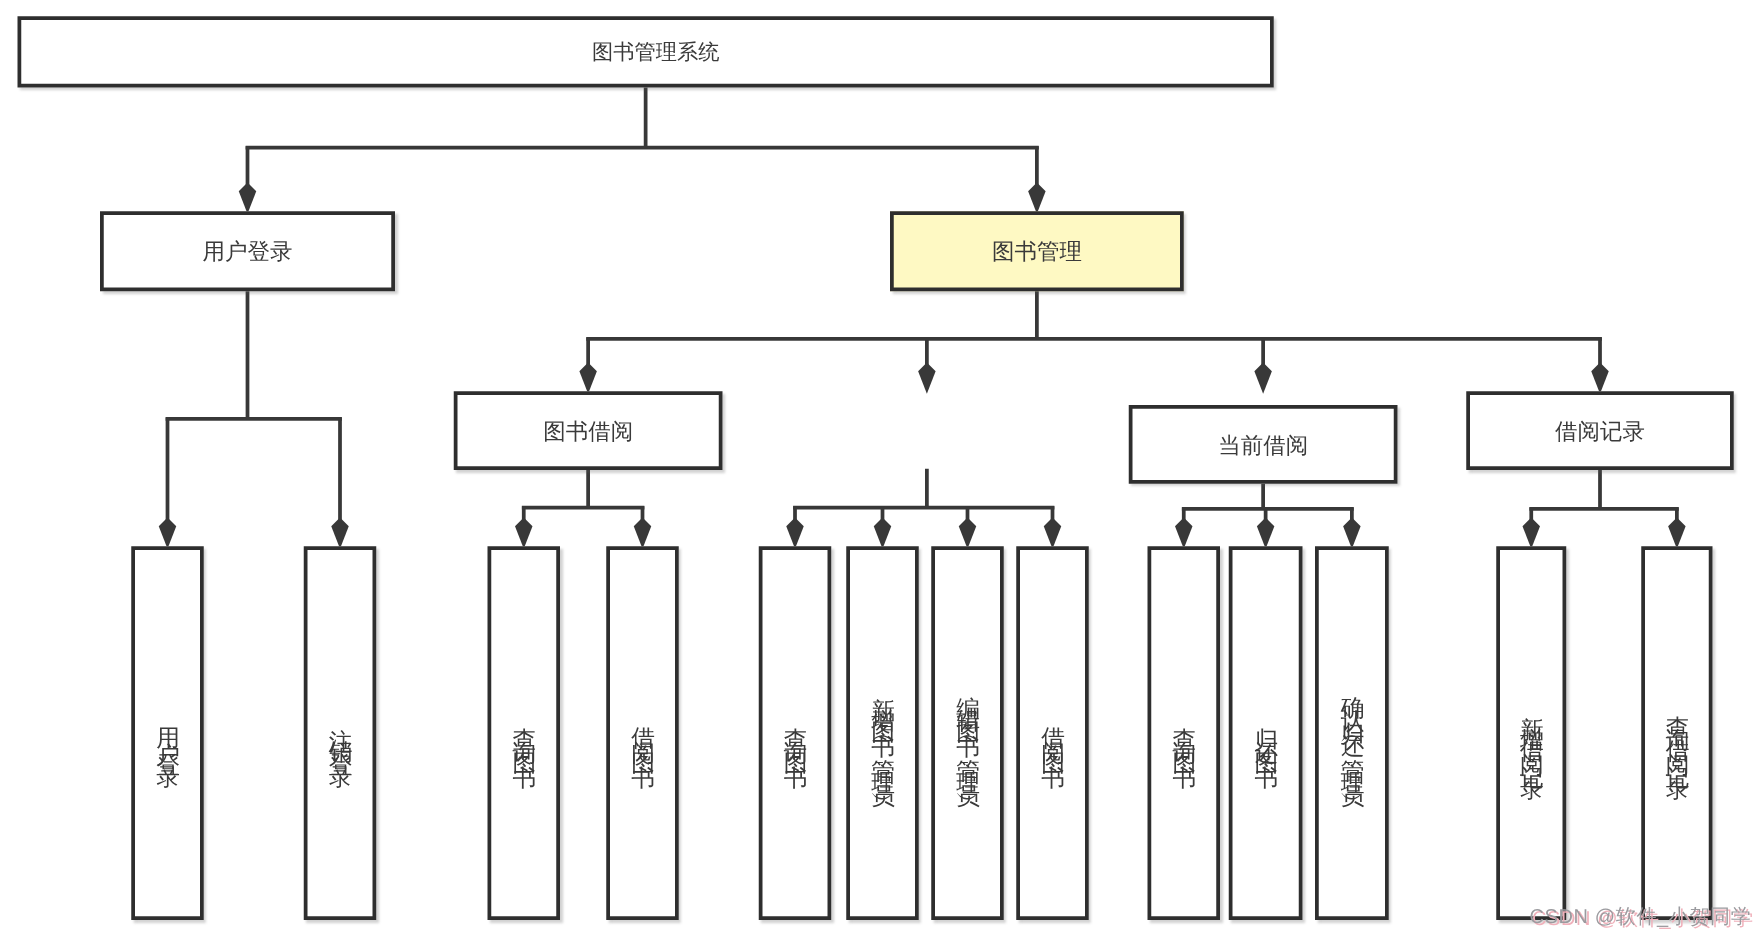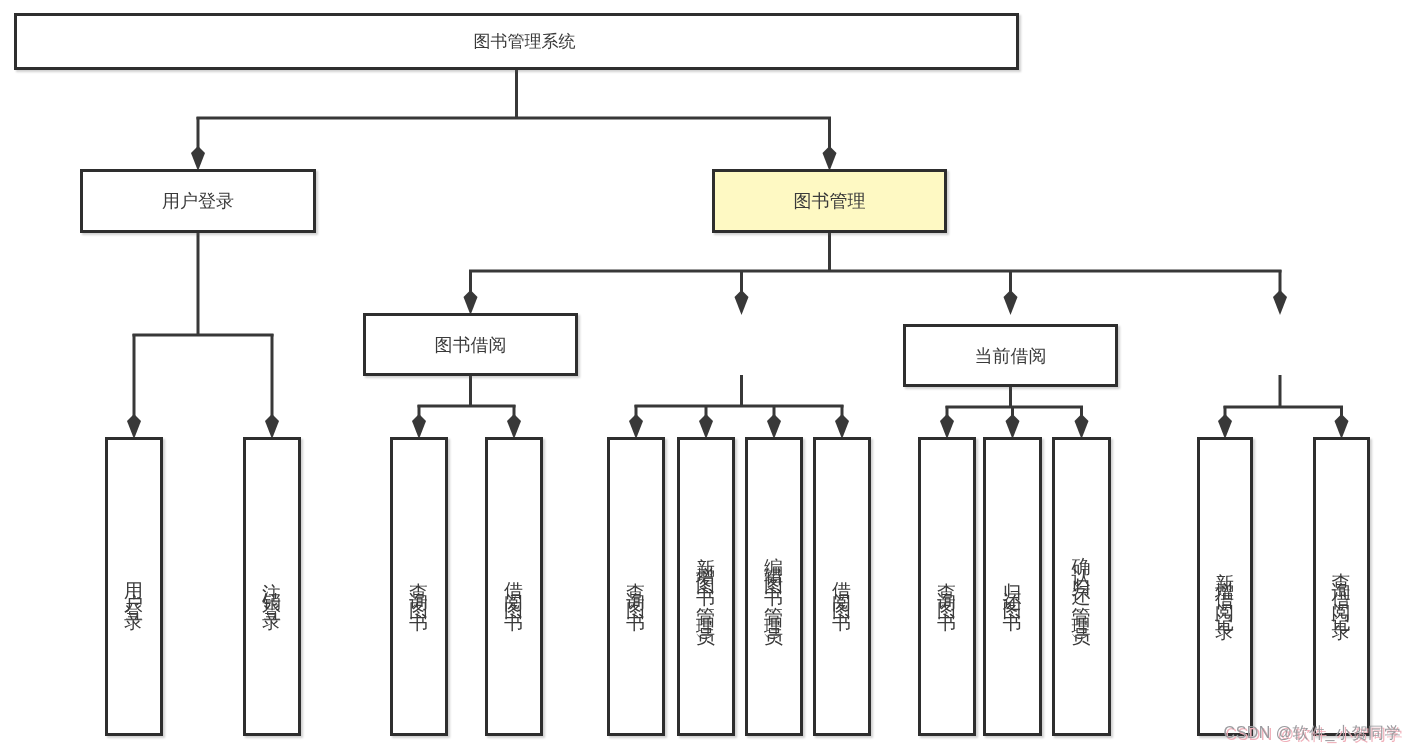--- a/index.html
+++ b/index.html
@@ -101,20 +101,23 @@
     </div>
     <div class="node" style="left: 712px; top: 169px; width: 235px; height: 64px; border-color: rgb(46, 46, 46); background: #fef9c3; color: rgb(58, 58, 58);">
       <span>图书管理</span>
     </div>
     <div class="node" style="left: 363px; top: 313px; width: 215px; height: 63px; border-color: rgb(46, 46, 46); background: rgb(255, 255, 255); color: rgb(58, 58, 58);">
       <span>图书借阅</span>
     </div>
     <div class="node" style="left: 903px; top: 313px; width: 215px; height: 63px; border-color: rgb(46, 46, 46); background: rgb(255, 255, 255); color: rgb(58, 58, 58); margin-top: 11px;">
       <span>当前借阅</span>
     </div>
+    <div class="node" style="left: 1173px; top: 313px; width: 214px; height: 63px; border-color: rgb(46, 46, 46); background: rgb(255, 255, 255); color: rgb(58, 58, 58);">
+      <span>借阅记录</span>
+    </div>
     <div class="node vertical" style="left: 105px; top: 437px; width: 58px; height: 299px; border-color: rgb(46, 46, 46); background: rgb(255, 255, 255); color: rgb(58, 58, 58);">
       <span>用户登录</span>
     </div>
     <div class="node vertical" style="left: 243px; top: 437px; width: 58px; height: 299px; border-color: rgb(46, 46, 46); background: rgb(255, 255, 255); color: rgb(58, 58, 58);">
       <span>注销登录</span>
     </div>
     <div class="node vertical" style="left: 390px; top: 437px; width: 58px; height: 299px; border-color: rgb(46, 46, 46); background: rgb(255, 255, 255); color: rgb(58, 58, 58);">
       <span>查询图书</span>
     </div>
     <div class="node vertical" style="left: 485px; top: 437px; width: 58px; height: 299px; border-color: rgb(46, 46, 46); background: rgb(255, 255, 255); color: rgb(58, 58, 58);">

